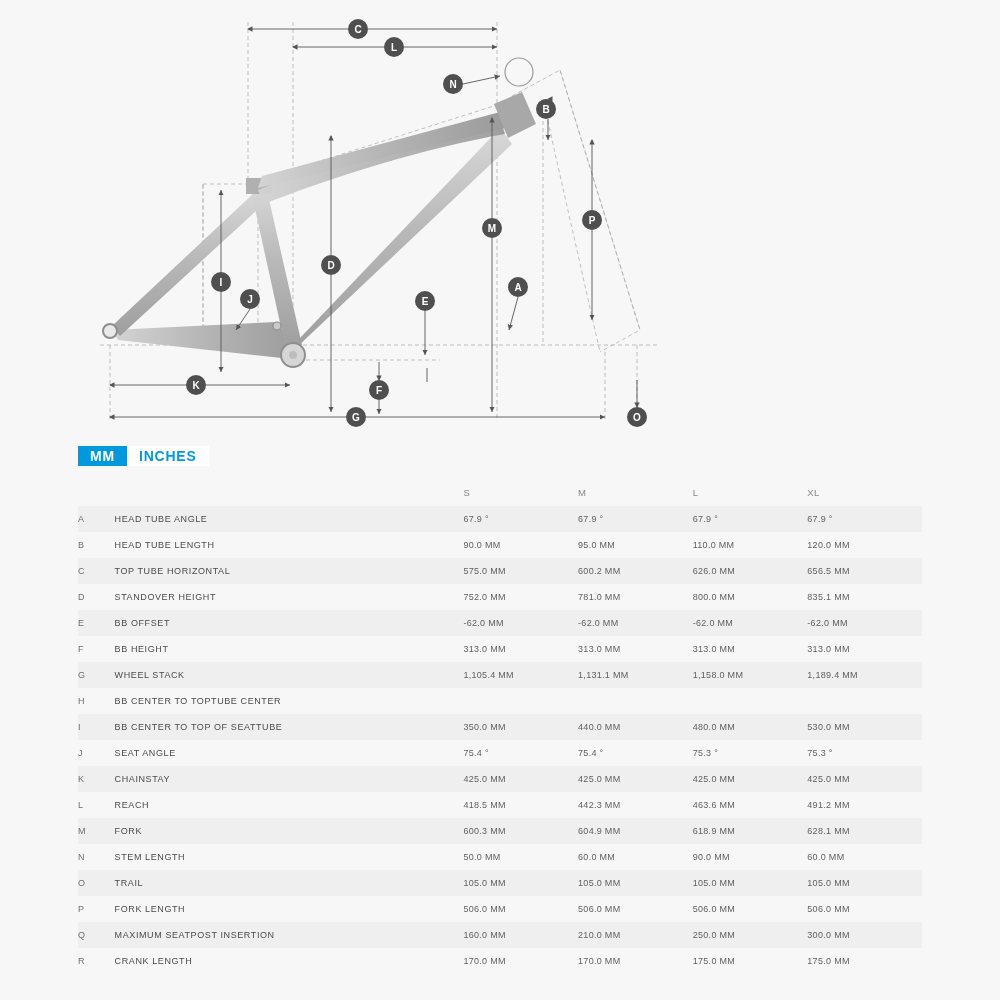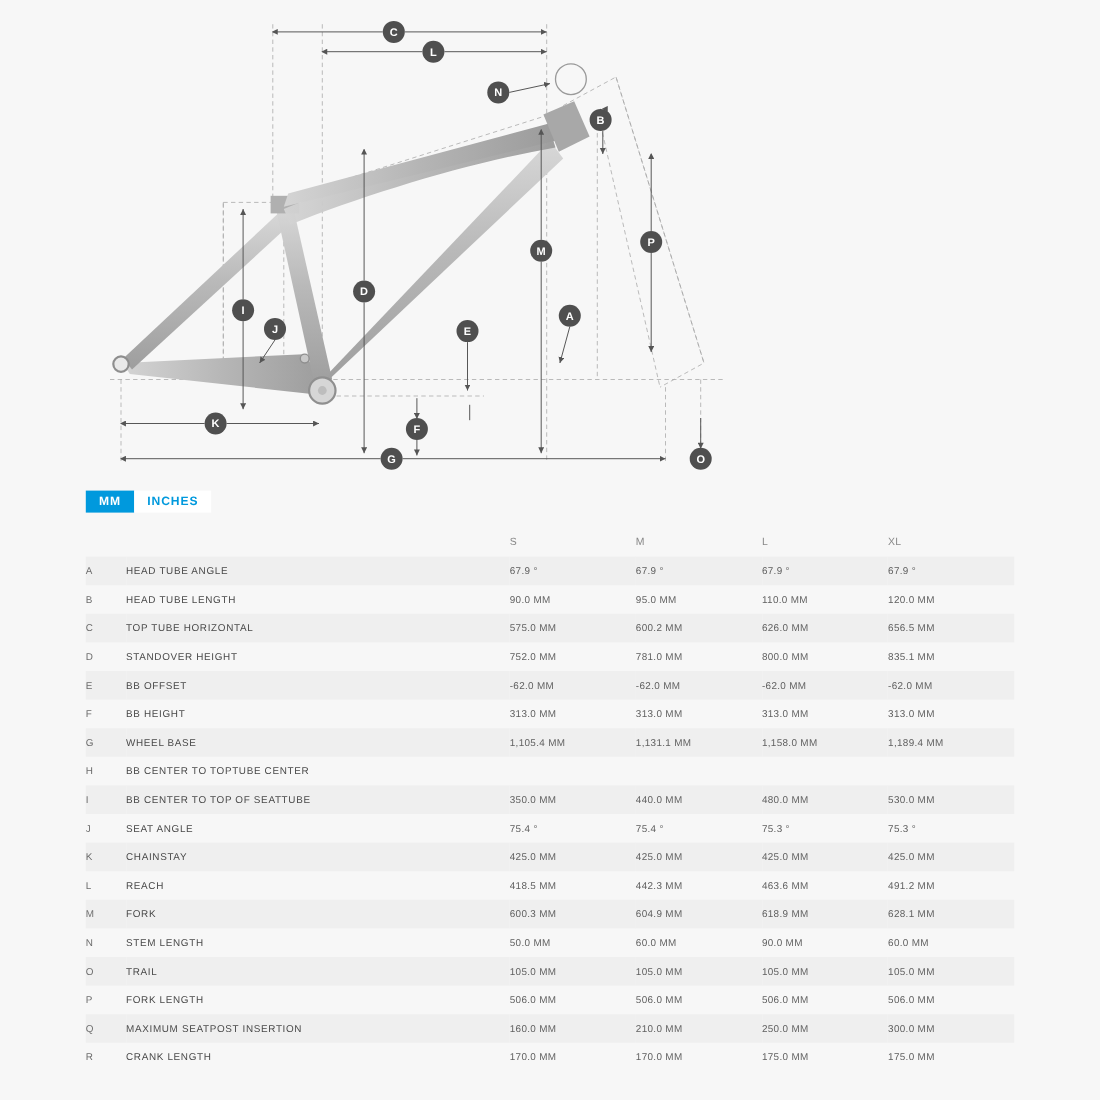--- a/index.html
+++ b/index.html
@@ -24,21 +24,21 @@
   }
   .geo-figure svg { display: block; }
 
   
   .unit-toggle {
     position: absolute;
     left: 78px;
     top: 446px;
     display: flex;
     height: 20px;
-    font-size: 11px;
+    font-size: 14px;
     letter-spacing: 0.8px;
     font-weight: bold;
   }
   .unit-toggle .unit {
     display: flex;
     align-items: center;
     justify-content: center;
     padding: 0 12px;
     cursor: pointer;
   }
@@ -334,21 +334,21 @@
         <tr>
           <td class="col-letter">F</td>
           <td class="col-label">BB HEIGHT</td>
           <td class="col-val">313.0 MM</td>
           <td class="col-val">313.0 MM</td>
           <td class="col-val">313.0 MM</td>
           <td class="col-val">313.0 MM</td>
         </tr>
         <tr class="alt">
           <td class="col-letter">G</td>
-          <td class="col-label">WHEEL BASE</td>
+          <td class="col-label">WHEEL STACK</td>
           <td class="col-val">1,105.4 MM</td>
           <td class="col-val">1,131.1 MM</td>
           <td class="col-val">1,158.0 MM</td>
           <td class="col-val">1,189.4 MM</td>
         </tr>
         <tr>
           <td class="col-letter">H</td>
           <td class="col-label">BB CENTER TO TOPTUBE CENTER</td>
           <td class="col-val"></td>
           <td class="col-val"></td>

